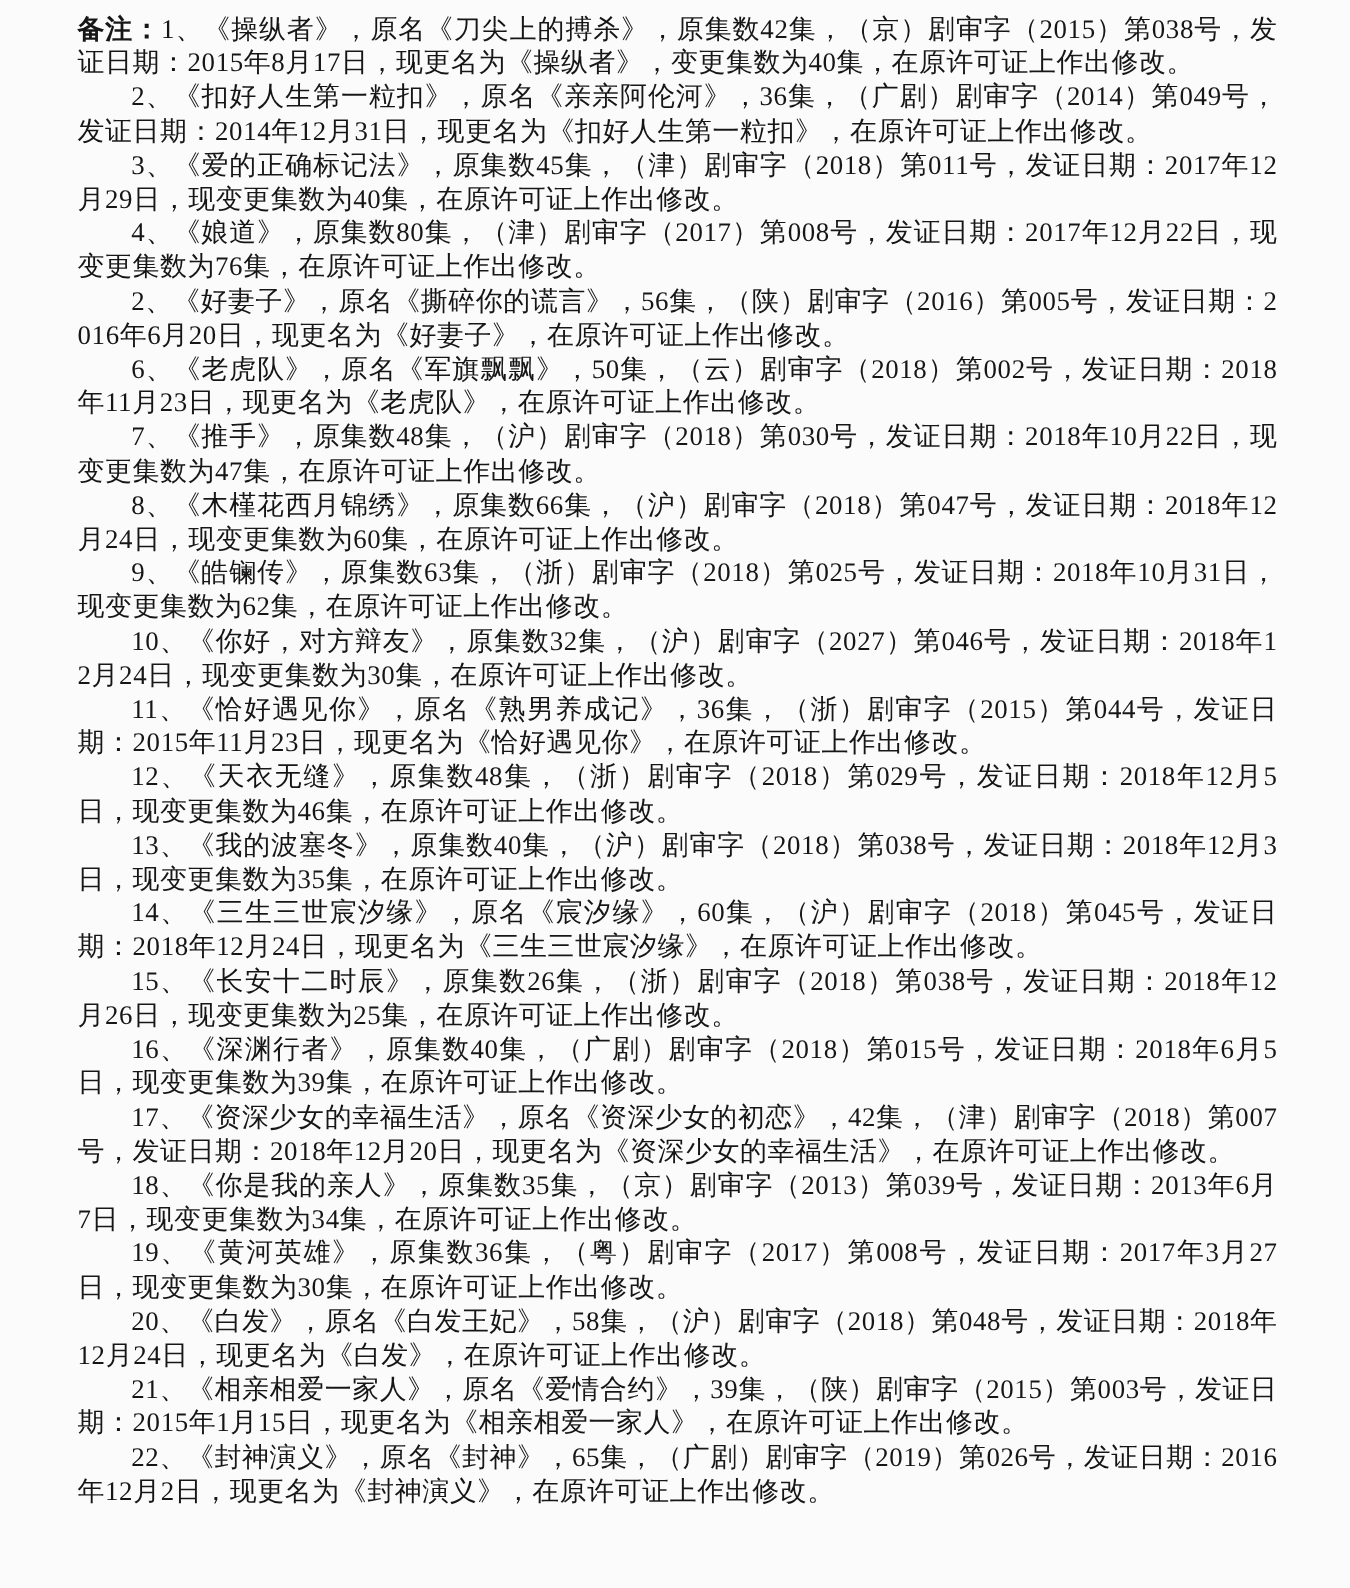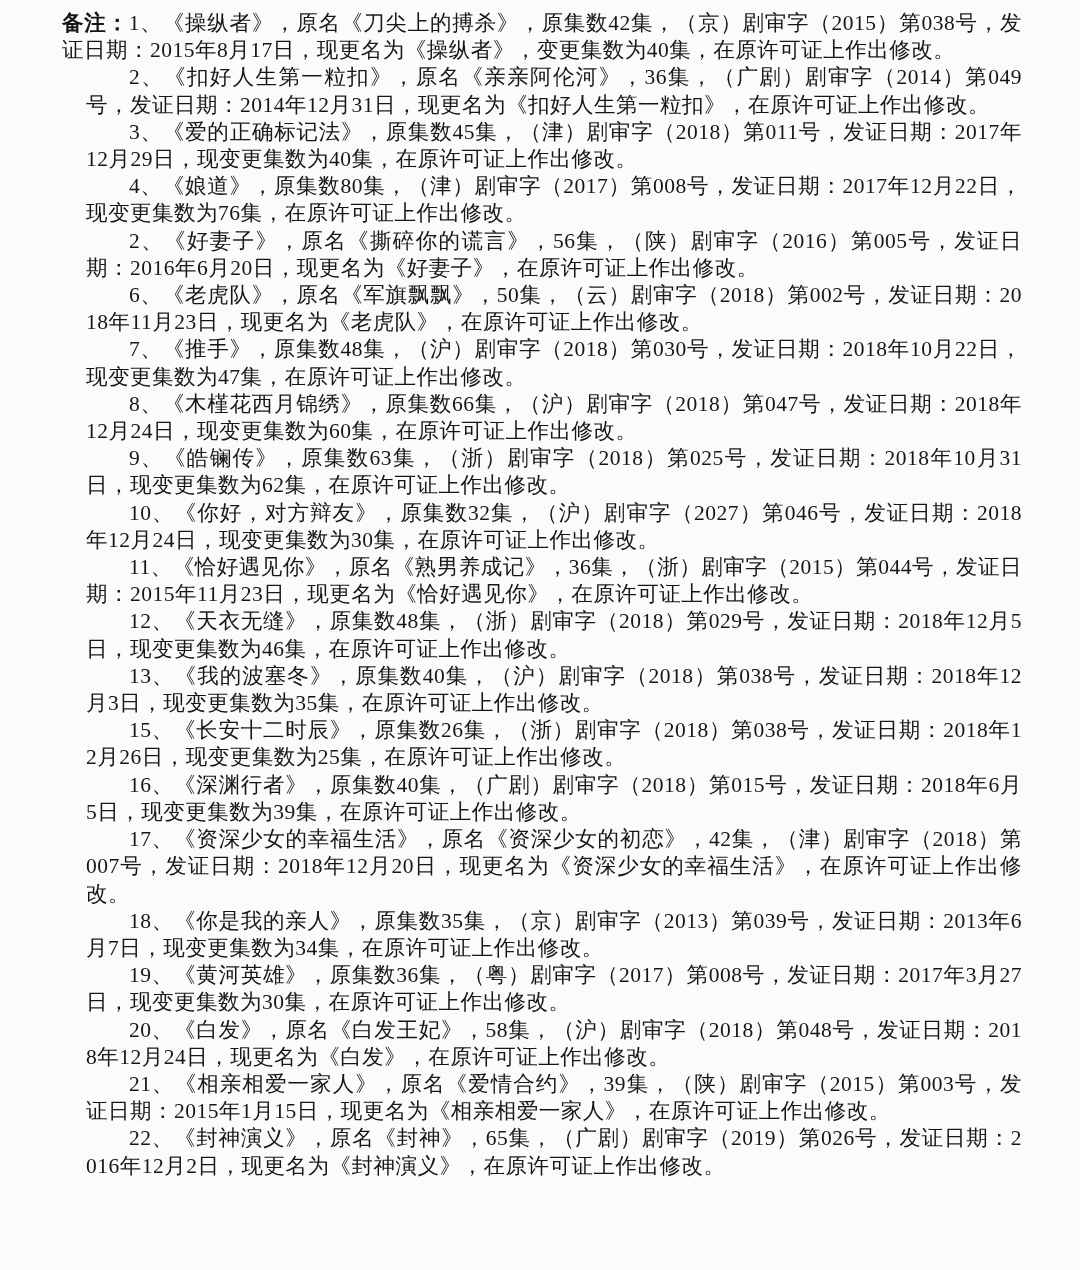--- a/index.html
+++ b/index.html
@@ -25,21 +25,20 @@
     margin: 0;
     font-size: 21.5px;
     line-height: 27.2px;
     text-align: justify;
     text-justify: inter-ideograph;
     letter-spacing: 0.5px;
     word-break: break-all;
   }
   .para.indent {
     text-indent: 2em;
-    margin-left: 24px;
   }
   .label {
     font-weight: bold;
   }
 </style>
 </head>
 <body>
 
 <div class="page">
 
@@ -50,20 +49,21 @@
   <p class="para indent"><span>4、《娘道》，原集数80集，（津）剧审字（2017）第008号，发证日期：2017年12月22日，现变更集数为76集，在原许可证上作出修改。</span></p>
   <p class="para indent"><span>2、《好妻子》，原名《撕碎你的谎言》，56集，（陕）剧审字（2016）第005号，发证日期：2016年6月20日，现更名为《好妻子》，在原许可证上作出修改。</span></p>
   <p class="para indent"><span>6、《老虎队》，原名《军旗飘飘》，50集，（云）剧审字（2018）第002号，发证日期：2018年11月23日，现更名为《老虎队》，在原许可证上作出修改。</span></p>
   <p class="para indent"><span>7、《推手》，原集数48集，（沪）剧审字（2018）第030号，发证日期：2018年10月22日，现变更集数为47集，在原许可证上作出修改。</span></p>
   <p class="para indent"><span>8、《木槿花西月锦绣》，原集数66集，（沪）剧审字（2018）第047号，发证日期：2018年12月24日，现变更集数为60集，在原许可证上作出修改。</span></p>
   <p class="para indent"><span>9、《皓镧传》，原集数63集，（浙）剧审字（2018）第025号，发证日期：2018年10月31日，现变更集数为62集，在原许可证上作出修改。</span></p>
   <p class="para indent"><span>10、《你好，对方辩友》，原集数32集，（沪）剧审字（2027）第046号，发证日期：2018年12月24日，现变更集数为30集，在原许可证上作出修改。</span></p>
   <p class="para indent"><span>11、《恰好遇见你》，原名《熟男养成记》，36集，（浙）剧审字（2015）第044号，发证日期：2015年11月23日，现更名为《恰好遇见你》，在原许可证上作出修改。</span></p>
   <p class="para indent"><span>12、《天衣无缝》，原集数48集，（浙）剧审字（2018）第029号，发证日期：2018年12月5日，现变更集数为46集，在原许可证上作出修改。</span></p>
   <p class="para indent"><span>13、《我的波塞冬》，原集数40集，（沪）剧审字（2018）第038号，发证日期：2018年12月3日，现变更集数为35集，在原许可证上作出修改。</span></p>
+  <p class="para indent"><span>14、《三生三世宸汐缘》，原名《宸汐缘》，60集，（沪）剧审字（2018）第045号，发证日期：2018年12月24日，现更名为《三生三世宸汐缘》，在原许可证上作出修改。</span></p>
   <p class="para indent"><span>15、《长安十二时辰》，原集数26集，（浙）剧审字（2018）第038号，发证日期：2018年12月26日，现变更集数为25集，在原许可证上作出修改。</span></p>
   <p class="para indent"><span>16、《深渊行者》，原集数40集，（广剧）剧审字（2018）第015号，发证日期：2018年6月5日，现变更集数为39集，在原许可证上作出修改。</span></p>
   <p class="para indent"><span>17、《资深少女的幸福生活》，原名《资深少女的初恋》，42集，（津）剧审字（2018）第007号，发证日期：2018年12月20日，现更名为《资深少女的幸福生活》，在原许可证上作出修改。</span></p>
   <p class="para indent"><span>18、《你是我的亲人》，原集数35集，（京）剧审字（2013）第039号，发证日期：2013年6月7日，现变更集数为34集，在原许可证上作出修改。</span></p>
   <p class="para indent"><span>19、《黄河英雄》，原集数36集，（粤）剧审字（2017）第008号，发证日期：2017年3月27日，现变更集数为30集，在原许可证上作出修改。</span></p>
   <p class="para indent"><span>20、《白发》，原名《白发王妃》，58集，（沪）剧审字（2018）第048号，发证日期：2018年12月24日，现更名为《白发》，在原许可证上作出修改。</span></p>
   <p class="para indent"><span>21、《相亲相爱一家人》，原名《爱情合约》，39集，（陕）剧审字（2015）第003号，发证日期：2015年1月15日，现更名为《相亲相爱一家人》，在原许可证上作出修改。</span></p>
   <p class="para indent"><span>22、《封神演义》，原名《封神》，65集，（广剧）剧审字（2019）第026号，发证日期：2016年12月2日，现更名为《封神演义》，在原许可证上作出修改。</span></p>
 
 </div>

